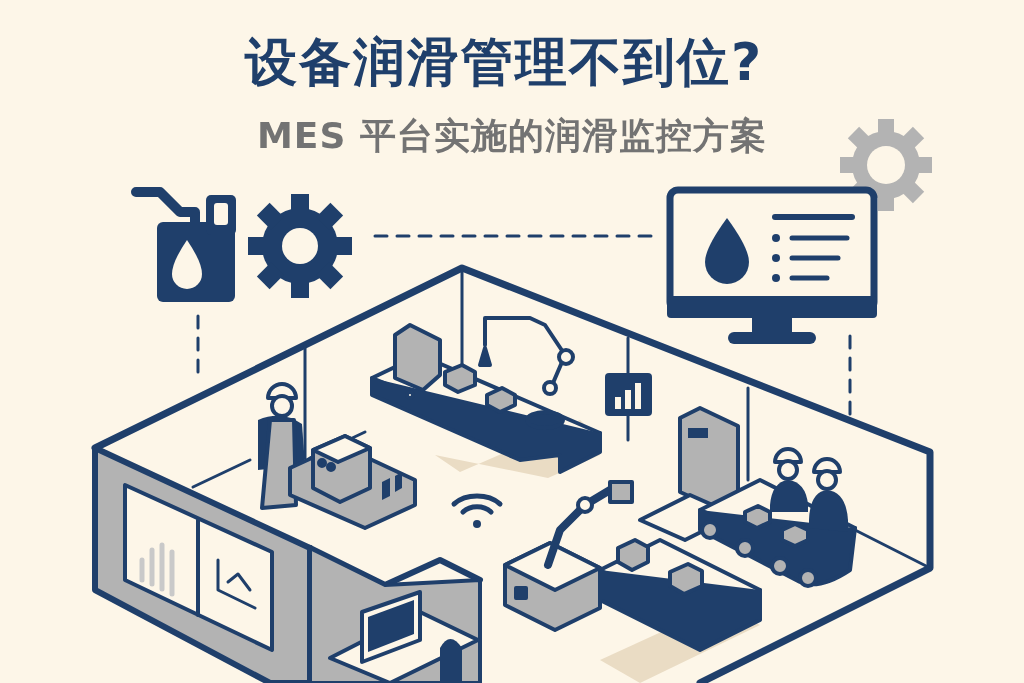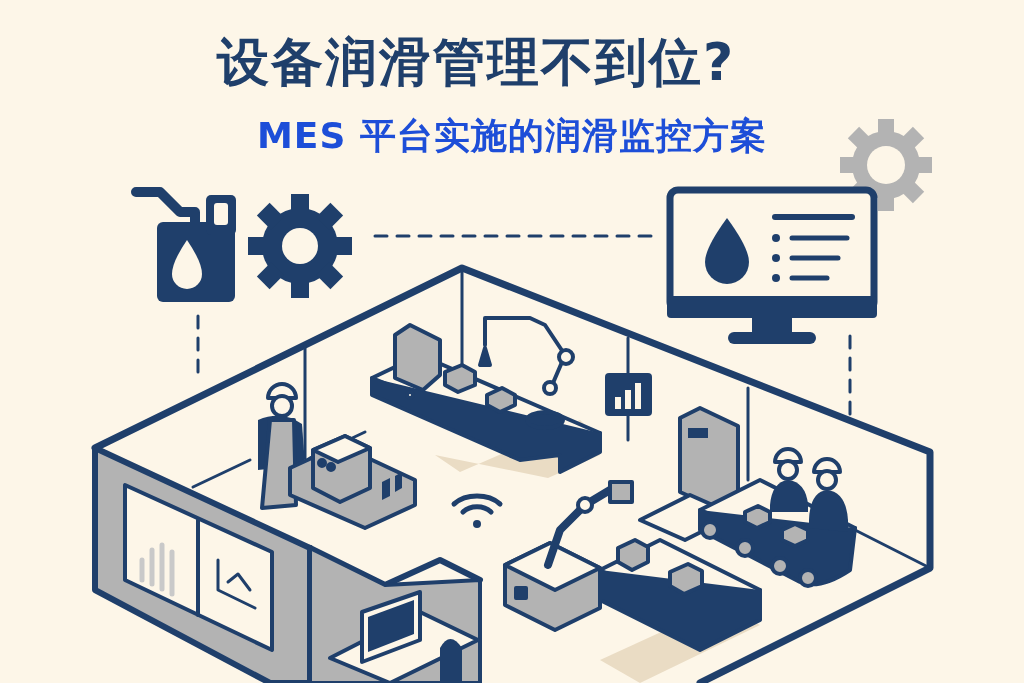--- a/index.html
+++ b/index.html
@@ -1,18 +1,18 @@
 <!DOCTYPE html>
 <html><head>
 <meta charset="utf-8">
 <style>
   html,body{margin:0;padding:0;}
   body{width:1024px;height:683px;overflow:hidden;background:#fdf6e8;position:relative;font-family:"DejaVu Sans",sans-serif;}
-  .title{position:absolute;left:0;top:30px;width:952px;text-align:center;color:#1f3f6b;font-weight:bold;font-size:52px;letter-spacing:2px;line-height:64px;}
-  .subtitle{position:absolute;left:0;top:112px;width:1024px;text-align:center;color:#1d4ed8;font-weight:bold;font-size:36px;letter-spacing:1px;line-height:48px;}
+  .title{position:absolute;left:0;top:30px;width:952px;text-align:center;color:#1f3f6b;font-weight:bold;font-size:52px;letter-spacing:2px;line-height:64px;padding-left:28px;}
+  .subtitle{position:absolute;left:0;top:112px;width:1024px;text-align:center;color:#737373;font-weight:bold;font-size:36px;letter-spacing:1px;line-height:48px;}
   svg.scene{position:absolute;left:0;top:0;}
 </style>
 </head>
 <body>
 
 <div class="title">设备润滑管理不到位?</div>
 <div class="subtitle">MES 平台实施的润滑监控方案</div>
 
 <svg class="scene" width="1024" height="683" viewBox="0 0 1024 683">
   <g stroke="#1f3f6b" stroke-linecap="round" stroke-linejoin="round" fill="none">

